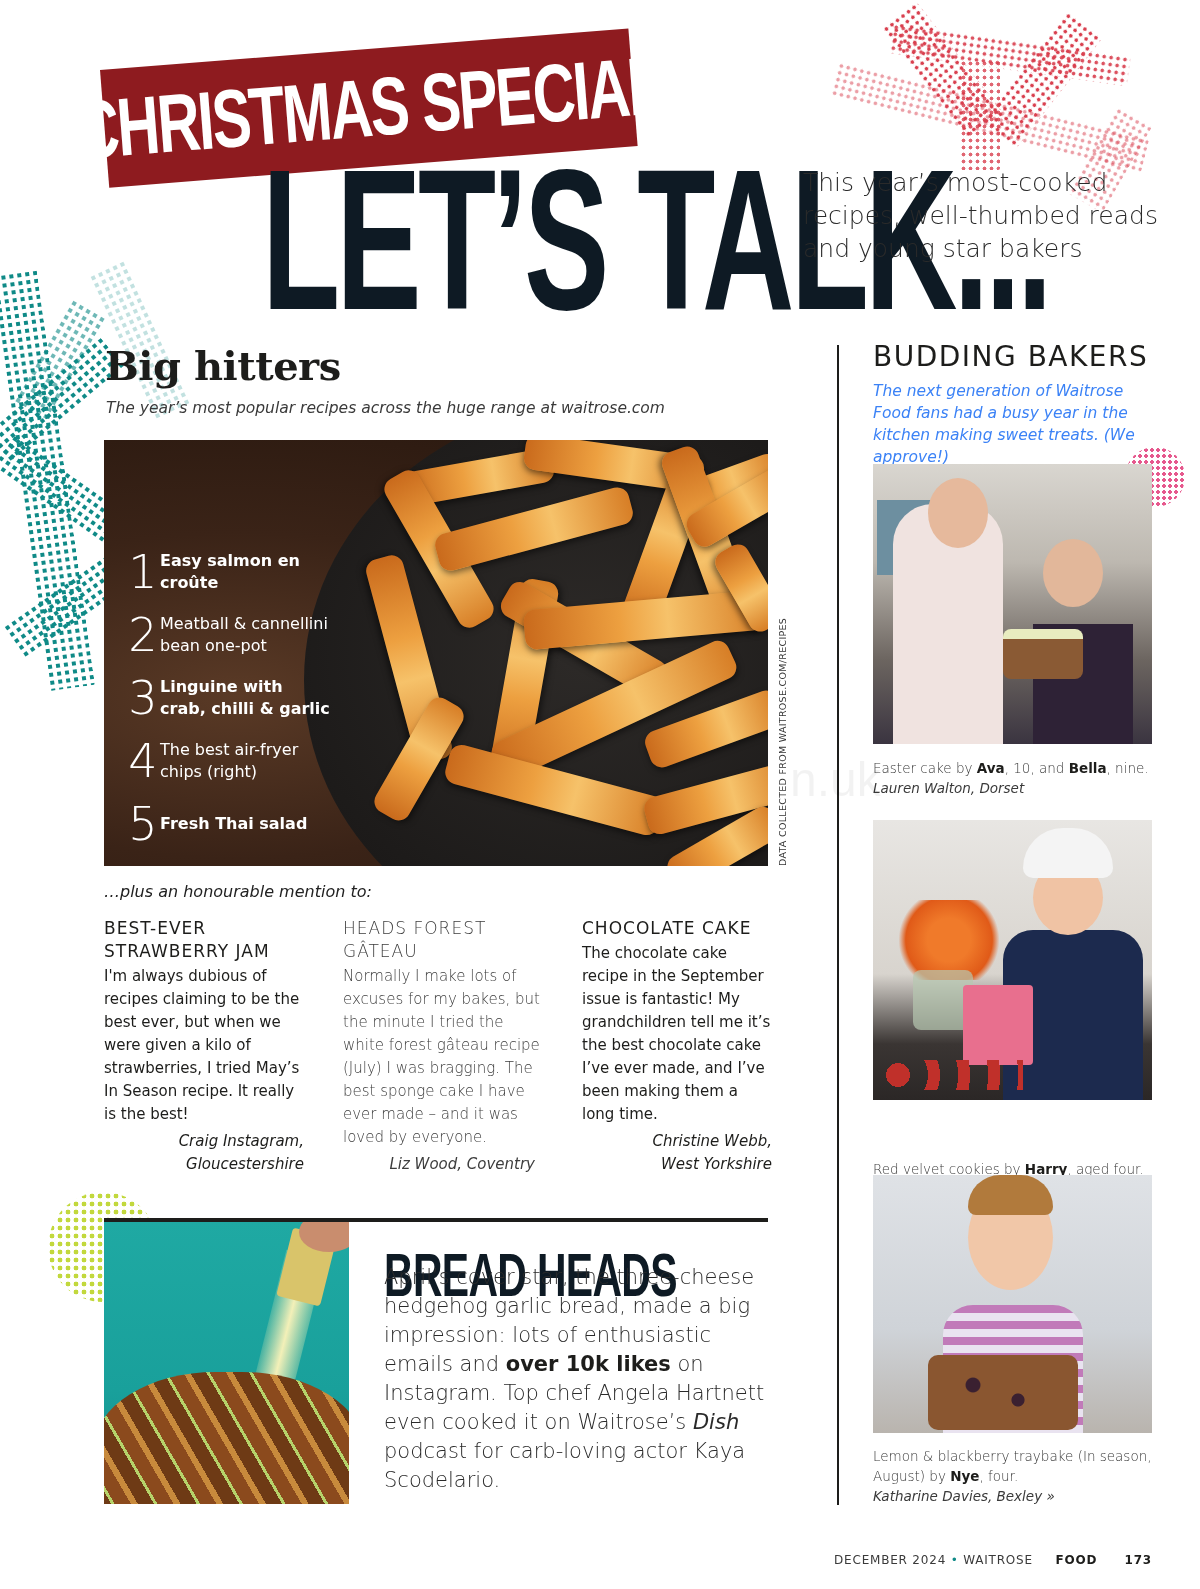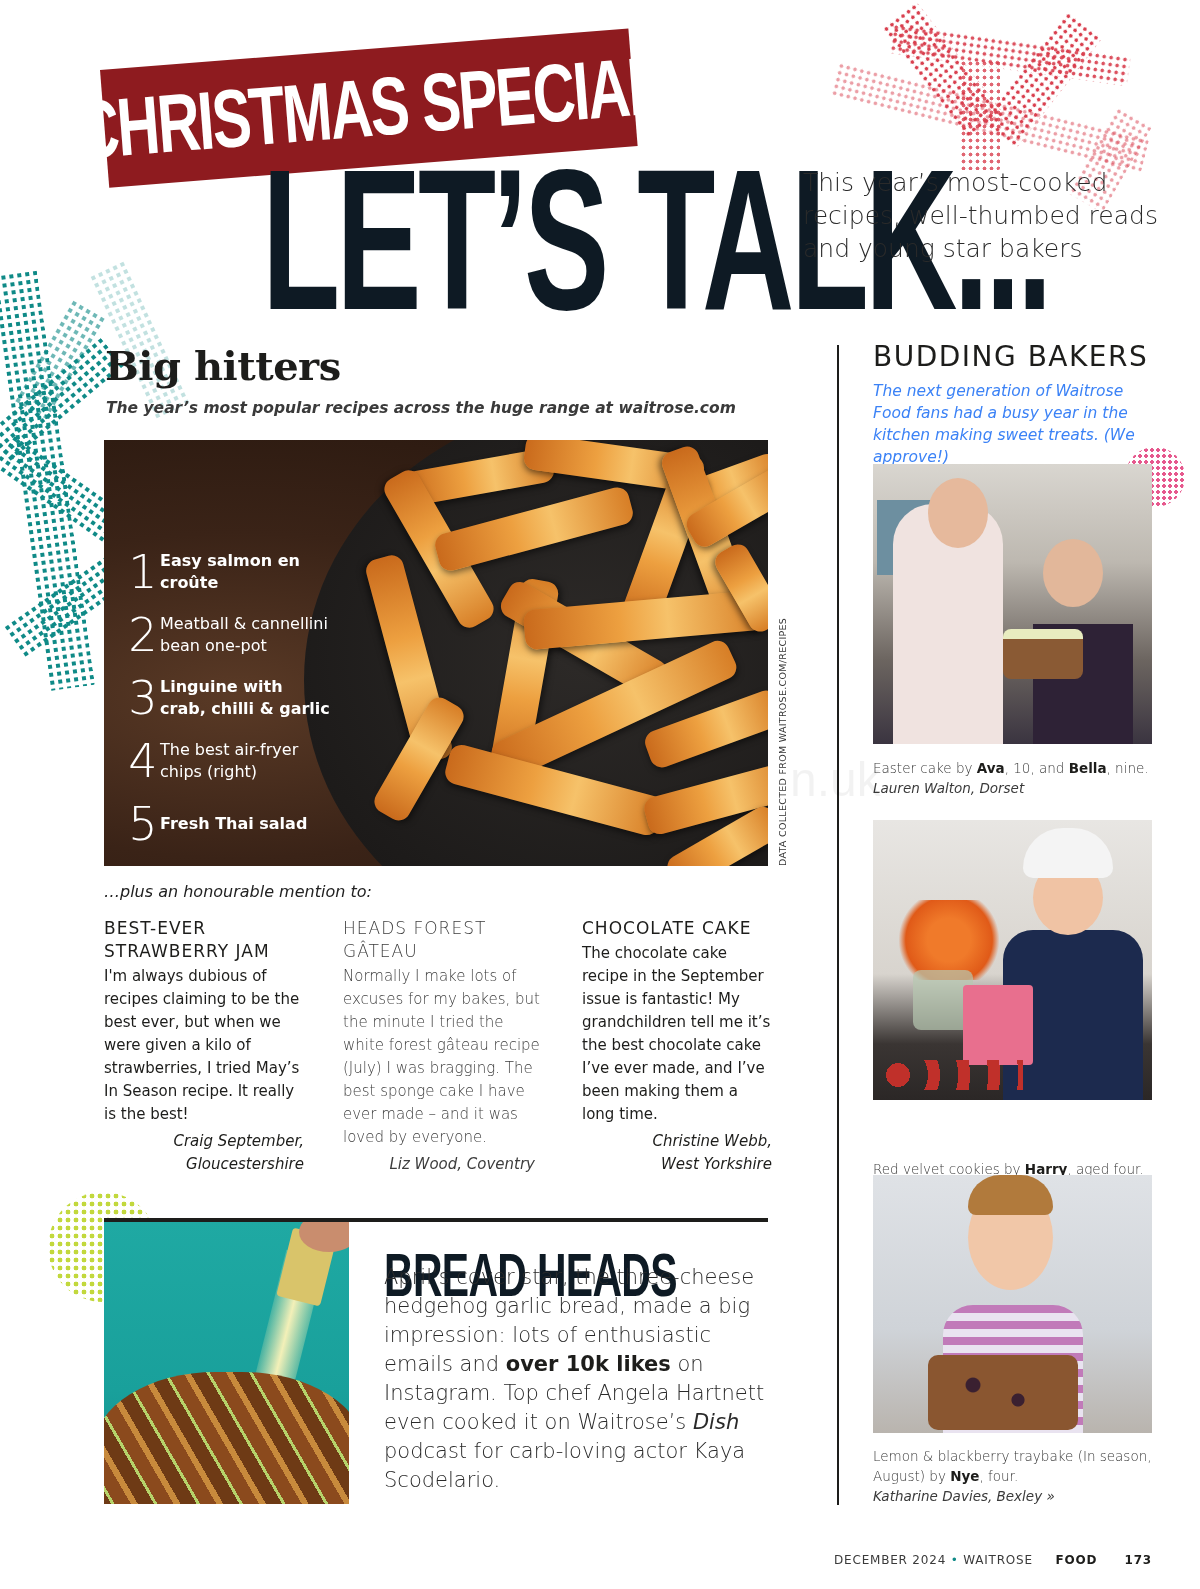--- a/index.html
+++ b/index.html
@@ -30,21 +30,21 @@
     font-weight: 700; font-size: 200px; line-height: 160px; color: #0e1a24; letter-spacing: -6px;
     transform: scaleX(0.64); transform-origin: left top; white-space: nowrap;
   }
   .intro {
     position: absolute; left: 803px; top: 166px; width: 360px; font-size: 25px; line-height: 33px;
     color: #2a2a2a; font-family: "DejaVu Sans", sans-serif; font-weight: 300;
   }
 
   
   .big-title { position: absolute; left: 105px; top: 342px; font-family: "DejaVu Serif", serif; font-weight: 700; font-size: 40px; color: #1d1d1b; letter-spacing: -0.5px; }
-  .big-sub { position: absolute; left: 106px; top: 399px; font-style: italic; font-size: 15.5px; color: #3a3a3a; font-family: "DejaVu Sans", sans-serif; font-weight: 700; }
+  .big-sub { position: absolute; left: 106px; top: 399px; font-style: italic; font-size: 15.5px; color: #3a3a3a; font-family: "DejaVu Sans", sans-serif; font-weight: 400; }
 
   .chips-photo {
     position: absolute; left: 104px; top: 440px; width: 664px; height: 426px; overflow: hidden;
     background: radial-gradient(ellipse at 20% 60%, #5a3a26 0%, #3a2317 45%, #24150d 100%);
   }
   .plate { position: absolute; left: 200px; top: -40px; width: 620px; height: 560px; border-radius: 50%;
     background: radial-gradient(ellipse at 45% 45%, #2d2a28 0%, #1d1b1a 60%, #141211 100%); }
   .chip { position: absolute; border-radius: 12px; background: linear-gradient(90deg, #c96a1c, #eda040 40%, #f6c26a 60%, #d77e26); box-shadow: 0 3px 6px rgba(0,0,0,0.5); }
 
   .ranked { position: absolute; left: 128px; top: 540px; width: 210px; }
@@ -173,21 +173,21 @@
 </div>
 
 <div class="credit-vert">DATA COLLECTED FROM WAITROSE.COM/RECIPES</div>
 
 <div class="honour">…plus an honourable mention to:</div>
 
 <div class="mention" style="left:104px;">
   <h3>BEST-EVER STRAWBERRY JAM</h3>
   <p>I'm always dubious of recipes claiming to be the best ever, but when we were given a kilo of strawberries, I tried May’s In Season recipe. It really is the best!</p>
   <div class="author">
-    <span>Craig September,</span><br>
+    <span>Craig Instagram,</span><br>
     <span>Gloucestershire</span>
   </div>
 </div>
 
 <div class="mention light" style="left:343px;">
   <h3>HEADS FOREST GÂTEAU</h3>
   <p>Normally I make lots of excuses for my bakes, but the minute I tried the white forest gâteau recipe (July) I was bragging. The best sponge cake I have ever made – and it was loved by everyone.</p>
   <div class="author" style="padding-right:8px;">
     <span>Liz Wood, Coventry</span>
   </div>

